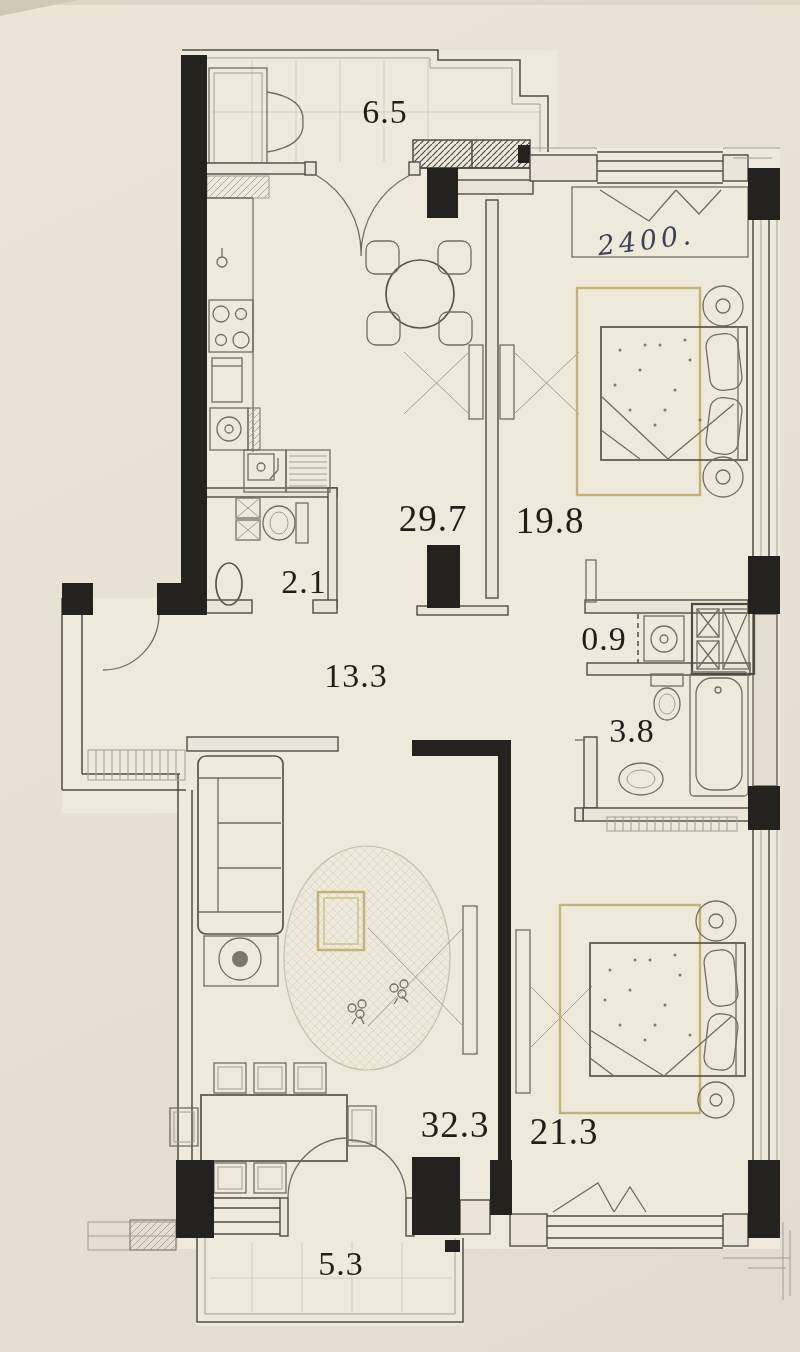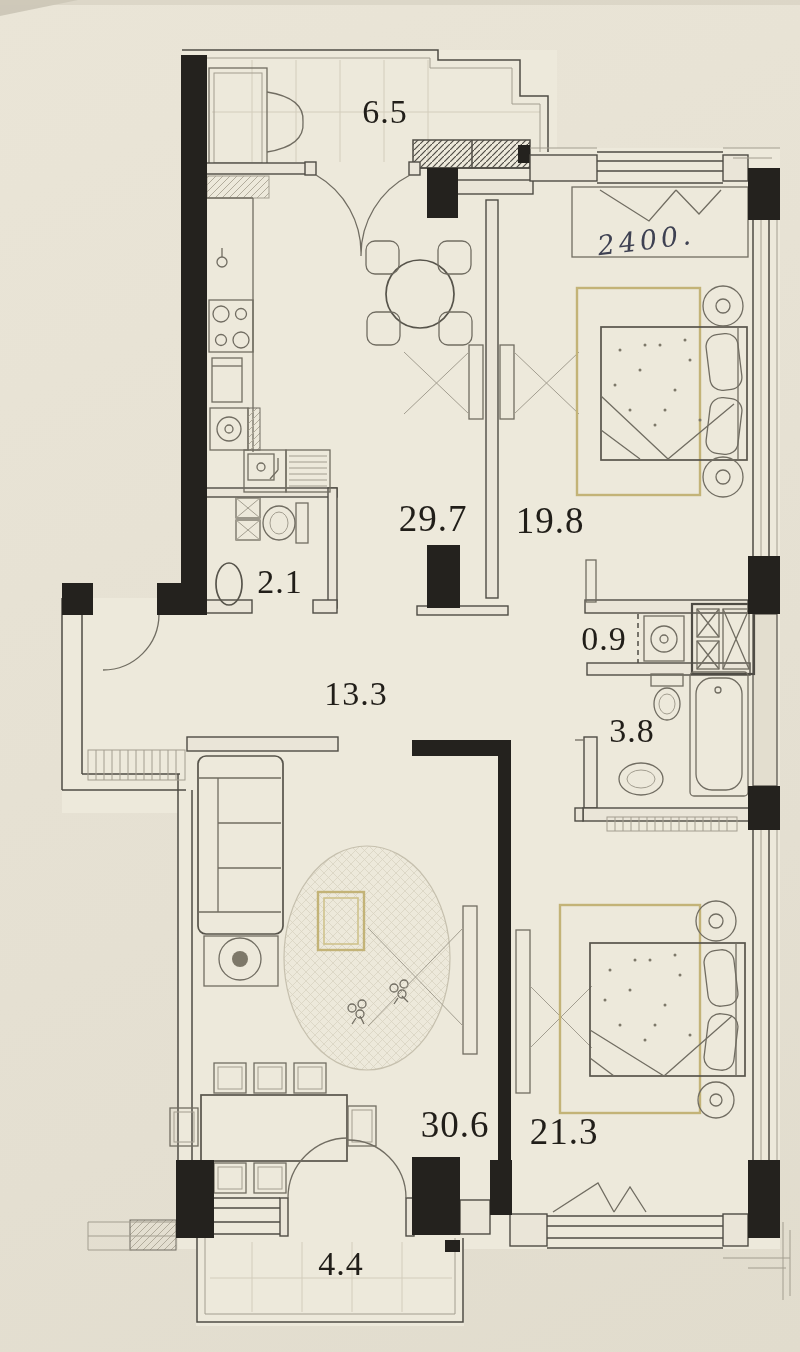--- a/index.html
+++ b/index.html
@@ -364,23 +364,23 @@
     <rect class="blk" x="176" y="1160" width="38" height="78"></rect>
     <rect class="blk" x="412" y="1157" width="48" height="78"></rect>
     <rect class="blk" x="445" y="1240" width="15" height="12"></rect>
     <rect class="blk" x="490" y="1160" width="22" height="55"></rect>
   </g>
 </svg>
 
   <div class="area-label small" style="left:385px;top:112px">6.5</div>
   <div class="area-label" style="left:433px;top:518px">29.7</div>
   <div class="area-label" style="left:550px;top:520px">19.8</div>
-  <div class="area-label small" style="left:280px;top:582px">2.1</div>
-  <div class="area-label small" style="left:356px;top:694px">13.3</div>
+  <div class="area-label small" style="left:304px;top:582px">2.1</div>
+  <div class="area-label small" style="left:356px;top:676px">13.3</div>
   <div class="area-label small" style="left:604px;top:639px">0.9</div>
   <div class="area-label small" style="left:632px;top:731px">3.8</div>
-  <div class="area-label" style="left:455px;top:1124px">30.6</div>
+  <div class="area-label" style="left:455px;top:1124px">32.3</div>
   <div class="area-label" style="left:564px;top:1131px">21.3</div>
-  <div class="area-label small" style="left:341px;top:1264px">4.4</div>
+  <div class="area-label small" style="left:341px;top:1264px">5.3</div>
 
   <div class="hand-note" style="left:646px;top:240px">2400.</div>
 
 </div>
 
 </body></html>

